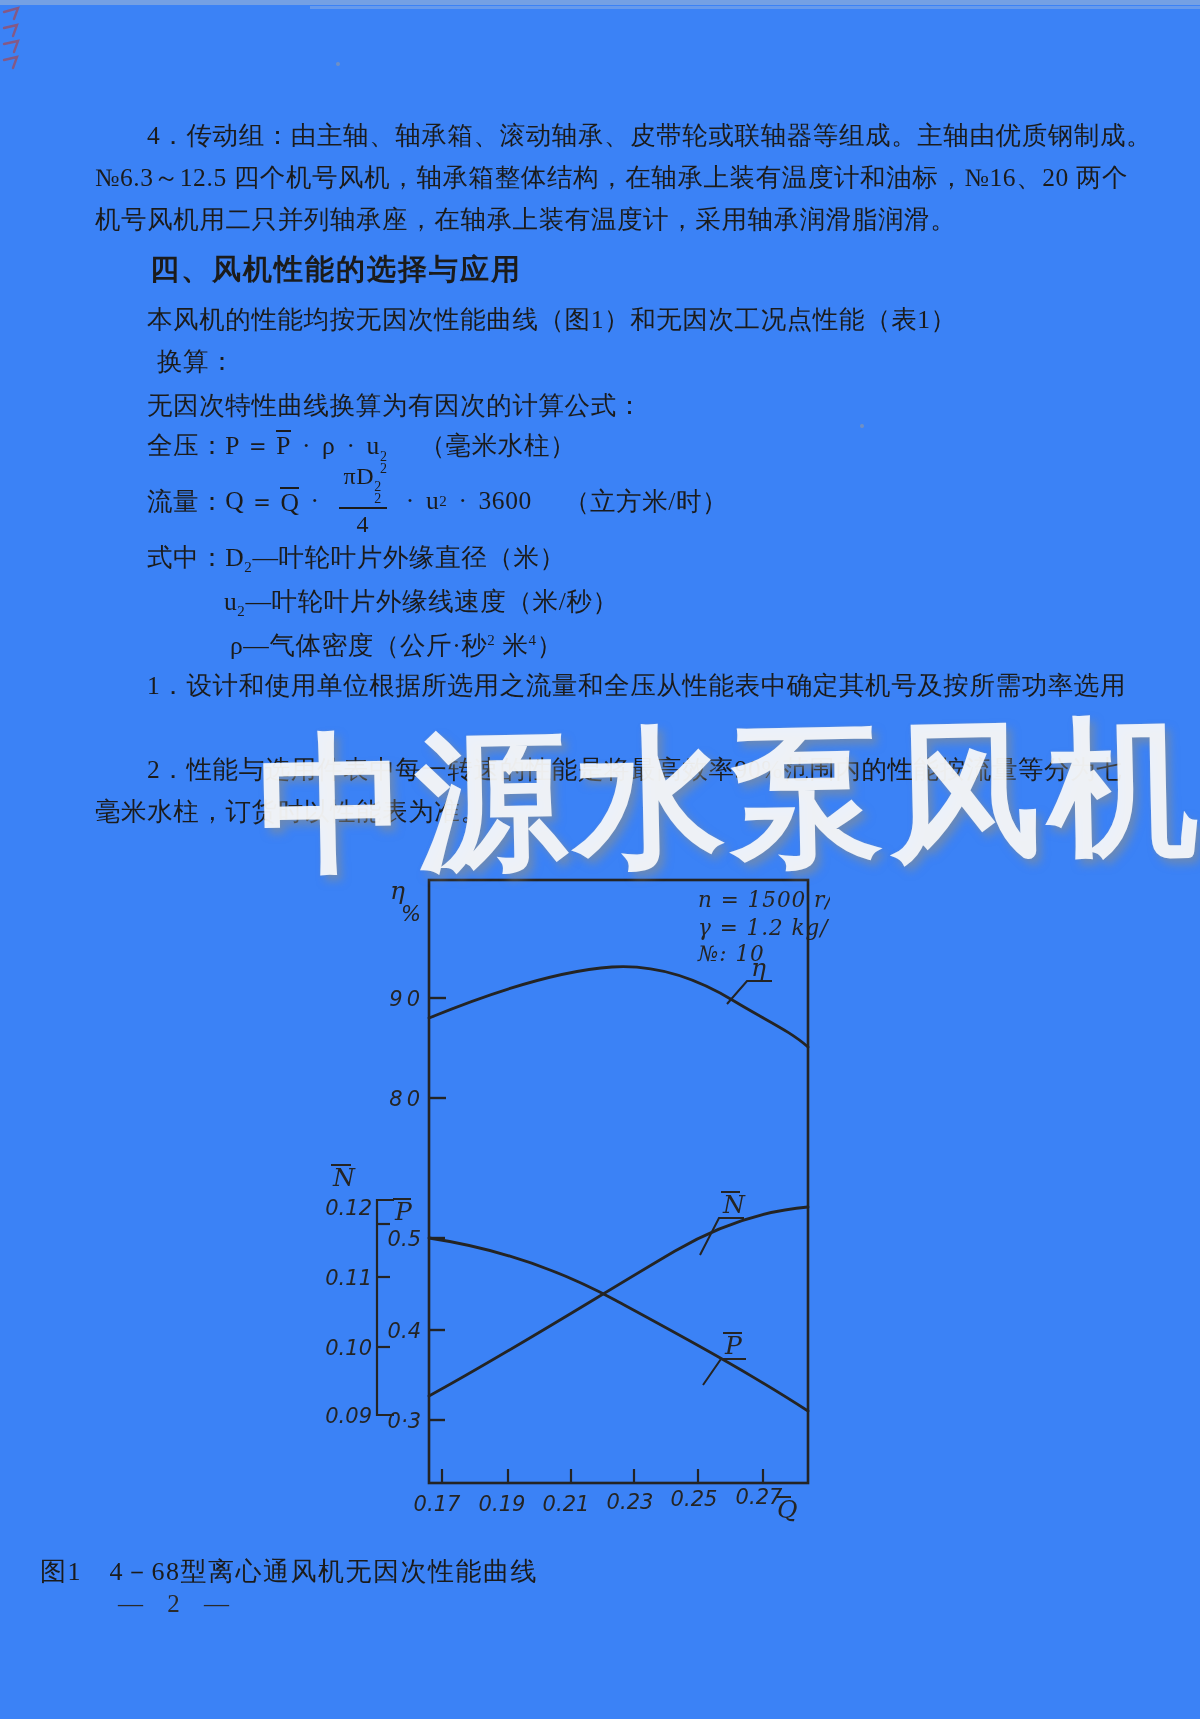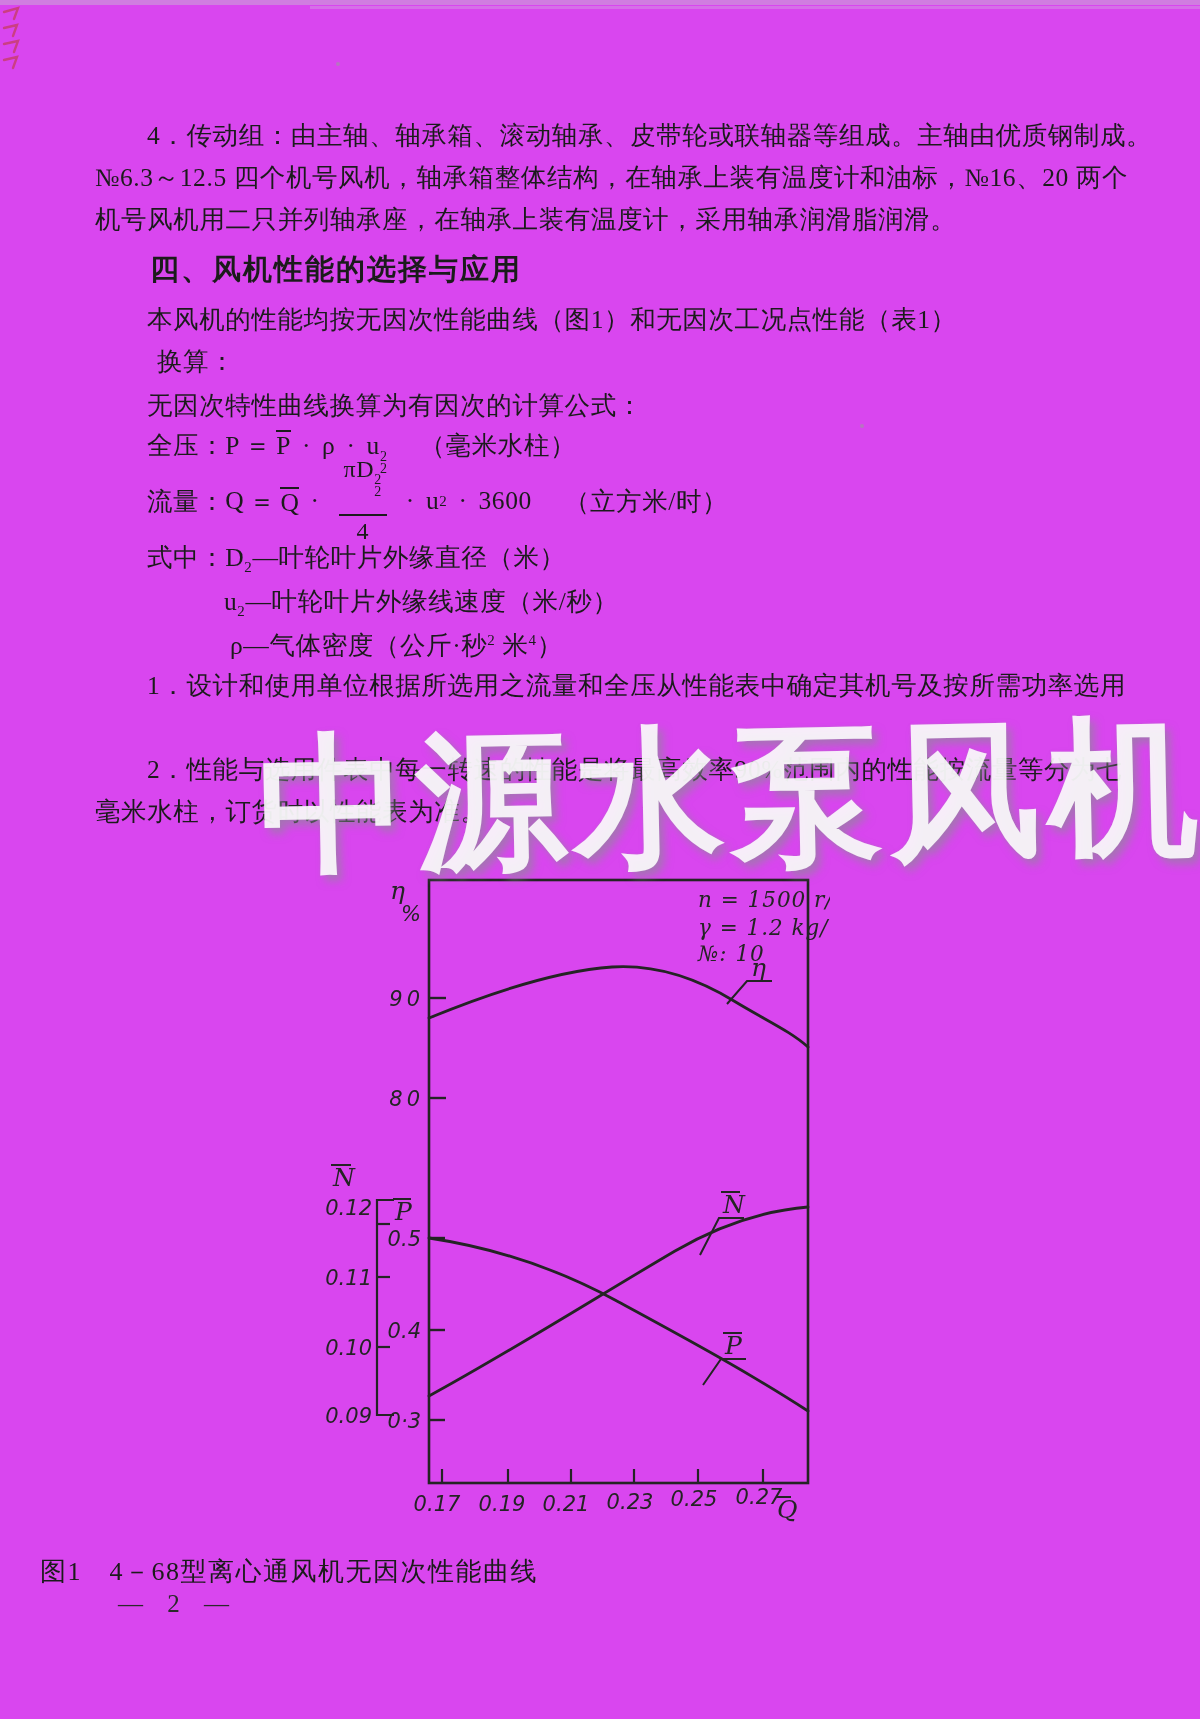--- a/index.html
+++ b/index.html
@@ -1,35 +1,35 @@
 <!DOCTYPE html>
 <html><head>
 <meta charset="utf-8">
 <style>
   html,body{margin:0;padding:0;background:#9a9a9a;}
-  .page{position:relative;width:1200px;height:1719px;background:#d946ef;overflow:hidden;
+  .page{position:relative;width:1200px;height:1719px;background:#3b82f6;overflow:hidden;
         font-family:"Liberation Serif","DejaVu Serif",serif;color:#1b1b1b;}
   .scan-edge{position:absolute;left:0;top:0;width:1200px;height:5px;
              background:rgba(196,203,203,.42);}
   .scan-edge2{position:absolute;left:310px;top:6px;width:890px;height:3px;
              background:rgba(205,211,211,.30);}
   .speck{position:absolute;width:4px;height:4px;border-radius:50%;background:#9a9a9a;opacity:.55;}
   .redmarks{position:absolute;left:1px;top:4px;opacity:.55;}
   .tline{position:absolute;white-space:nowrap;font-size:25.5px;letter-spacing:.6px;}
   .heading{font-family:"Liberation Sans","DejaVu Sans",sans-serif;font-weight:700;
            font-size:29px;letter-spacing:2px;}
   sub{font-size:15px;}
   sup{font-size:15px;}
   .ovl{display:inline-block;border-top:2px solid #1b1b1b;line-height:1.02;padding-top:1px;}
   .stack{display:inline-flex;flex-direction:column;align-items:flex-start;
          font-size:14px;line-height:12px;vertical-align:-7px;}
   .frow{display:flex;align-items:center;height:62px;}
   .frac{display:inline-flex;flex-direction:column;align-items:center;margin:0 8px;
         font-size:24px;transform:translateY(-1px);}
-  .frac .num{border-bottom:2px solid #1b1b1b;padding:0 5px 16px;}
+  .frac .num{border-bottom:2px solid #1b1b1b;padding:0 5px 2px;}
   .frac .den{padding-top:2px;}
   .fdot{margin:0 11px;}
   .feq{margin:0 5px;}
   .funit{margin-left:32px;}
   .chart{position:absolute;left:290px;top:855px;width:540px;height:680px;}
   .curve{fill:none;stroke:#242424;stroke-width:2.8;stroke-linecap:round;}
   .leader{fill:none;stroke:#242424;stroke-width:2;}
   .hwnum{font-family:"DejaVu Sans",sans-serif;font-style:italic;font-size:21px;fill:#242424;}
   .sp{letter-spacing:4px;}
   .hwvar{font-family:"DejaVu Serif",serif;font-style:italic;font-size:25px;fill:#242424;}

